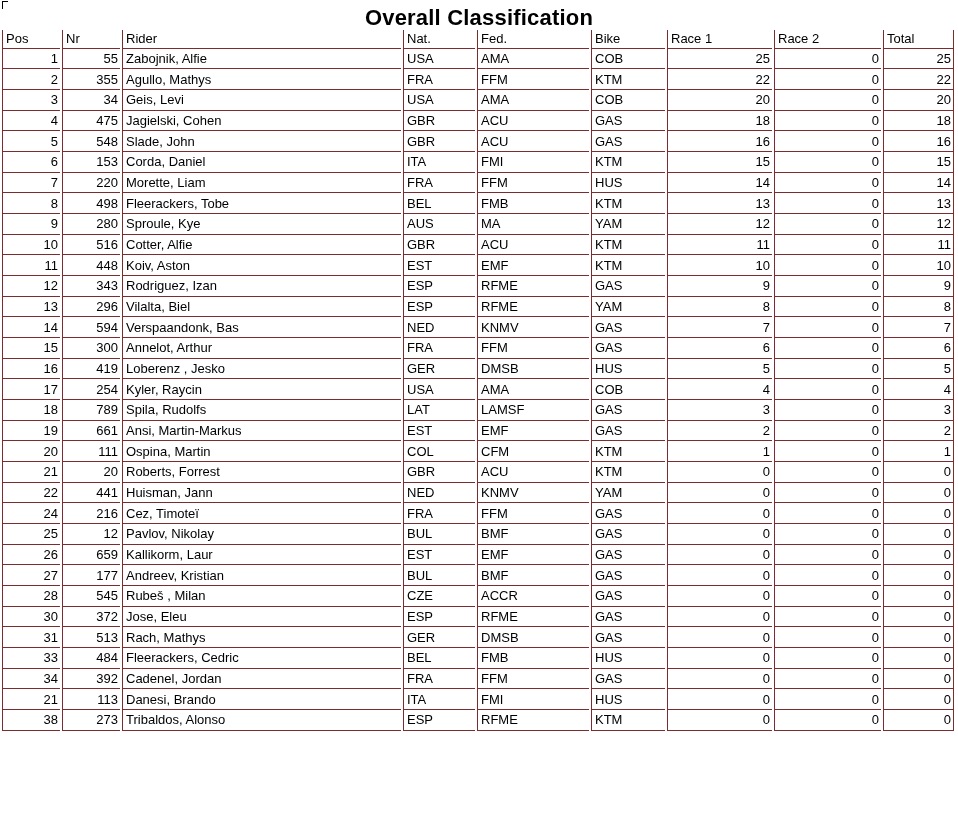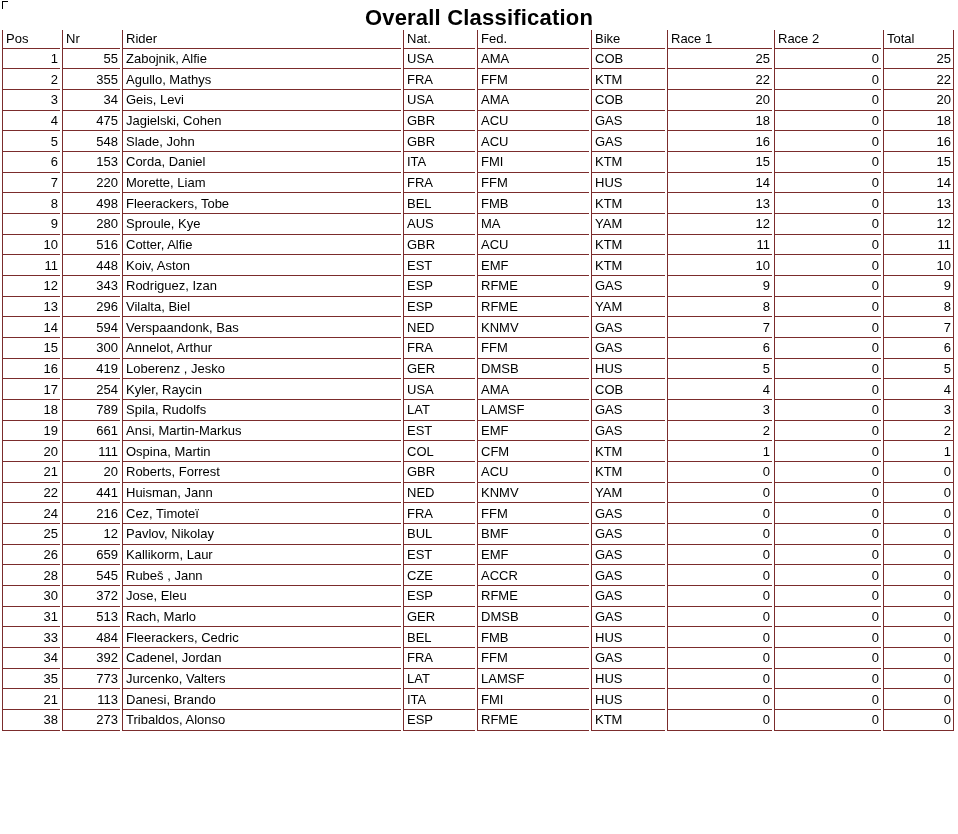--- a/index.html
+++ b/index.html
@@ -378,25 +378,36 @@
         <td class="num">659</td>
         <td class="txt">Kallikorm, Laur</td>
         <td class="txt">EST</td>
         <td class="txt">EMF</td>
         <td class="txt">GAS</td>
         <td class="num">0</td>
         <td class="num">0</td>
         <td class="num lastcol">0</td>
       </tr>
 
+      <tr>
+        <td class="num">27</td>
+        <td class="num">177</td>
+        <td class="txt">Andreev, Kristian</td>
+        <td class="txt">BUL</td>
+        <td class="txt">BMF</td>
+        <td class="txt">GAS</td>
+        <td class="num">0</td>
+        <td class="num">0</td>
+        <td class="num lastcol">0</td>
+      </tr>
 
       <tr>
         <td class="num">28</td>
         <td class="num">545</td>
-        <td class="txt">Rubeš , Jann</td>
+        <td class="txt">Rubeš , Milan</td>
         <td class="txt">CZE</td>
         <td class="txt">ACCR</td>
         <td class="txt">GAS</td>
         <td class="num">0</td>
         <td class="num">0</td>
         <td class="num lastcol">0</td>
       </tr>
 
 
       <tr>
@@ -407,21 +418,21 @@
         <td class="txt">RFME</td>
         <td class="txt">GAS</td>
         <td class="num">0</td>
         <td class="num">0</td>
         <td class="num lastcol">0</td>
       </tr>
 
       <tr>
         <td class="num">31</td>
         <td class="num">513</td>
-        <td class="txt">Rach, Marlo</td>
+        <td class="txt">Rach, Mathys</td>
         <td class="txt">GER</td>
         <td class="txt">DMSB</td>
         <td class="txt">GAS</td>
         <td class="num">0</td>
         <td class="num">0</td>
         <td class="num lastcol">0</td>
       </tr>
 
 
       <tr>
@@ -441,31 +452,20 @@
         <td class="num">392</td>
         <td class="txt">Cadenel, Jordan</td>
         <td class="txt">FRA</td>
         <td class="txt">FFM</td>
         <td class="txt">GAS</td>
         <td class="num">0</td>
         <td class="num">0</td>
         <td class="num lastcol">0</td>
       </tr>
 
-      <tr>
-        <td class="num">35</td>
-        <td class="num">773</td>
-        <td class="txt">Jurcenko, Valters</td>
-        <td class="txt">LAT</td>
-        <td class="txt">LAMSF</td>
-        <td class="txt">HUS</td>
-        <td class="num">0</td>
-        <td class="num">0</td>
-        <td class="num lastcol">0</td>
-      </tr>
 
 
       <tr>
         <td class="num">21</td>
         <td class="num">113</td>
         <td class="txt">Danesi, Brando</td>
         <td class="txt">ITA</td>
         <td class="txt">FMI</td>
         <td class="txt">HUS</td>
         <td class="num">0</td>

